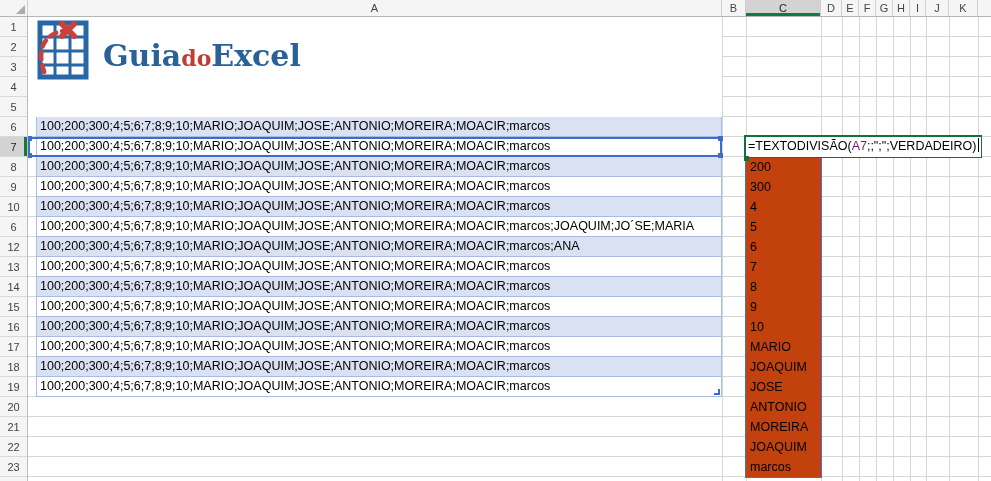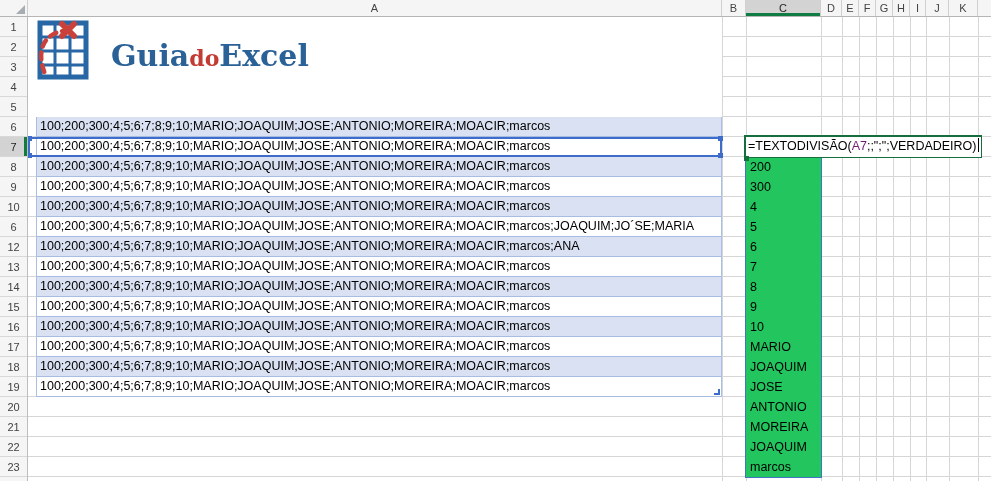--- a/index.html
+++ b/index.html
@@ -41,21 +41,21 @@
     font-size:11px; color:#424242;
   }
   .rowh {
     height:20px; border-bottom:1px solid #d8d8d8;
     display:flex; align-items:center; justify-content:center;
   }
   .rowh.sel { background:#d3d3d3; box-shadow: inset -3px 0 0 #107c41; color:#1e1e1e; }
 
   
   .logo { position:absolute; left:33px; top:20px; z-index:2; display:flex; }
-  .logo-text { margin-top:18px; margin-left:20px; font-family:"DejaVu Serif", serif; font-weight:bold; white-space:nowrap; }
+  .logo-text { margin-top:18px; margin-left:12px; font-family:"DejaVu Serif", serif; font-weight:bold; white-space:nowrap; }
   .lg-guia, .lg-excel { font-size:30px; color:#2a6197; }
   .lg-do { font-size:22px; color:#c33c33; }
 
   
   .table { position:absolute; left:28px; top:117px; width:694px; z-index:2; }
   .thead {
     position:relative; height:20px; background:#4472c4; color:#fff;
     font-weight:bold; line-height:20px; padding-left:4px;
   }
   .filterbtn {
@@ -83,21 +83,21 @@
     position:absolute; left:28px; top:137px; width:694px; height:20px;
     border:2px solid #3d6ccb; z-index:4; pointer-events:none;
   }
   .handle { position:absolute; width:5px; height:5px; background:#3d6ccb; }
   .h-tl { left:-3px; top:-3px; } .h-tr { right:-3px; top:-3px; }
   .h-bl { left:-3px; bottom:-3px; } .h-br { right:-3px; bottom:-3px; }
 
   
   .spill {
     position:absolute; left:745px; top:156px; width:75px; height:320px;
-    border:1px solid #4472c4; background:#22c55e; z-index:3; box-sizing:content-box;
+    border:1px solid #4472c4; background:#c2410c; z-index:3; box-sizing:content-box;
   }
   .spillv { height:20px; line-height:20px; padding-left:4px; white-space:nowrap; }
 
   
   .editbox {
     position:absolute; left:744px; top:135px; width:238px; height:23px;
     background:#fff; border:1px solid #156f3d; border-width:2px 1px 1px 2px;
     z-index:5; line-height:19px; white-space:nowrap; padding-left:2px;
   }
   .f-ref { color:#701a75; }

